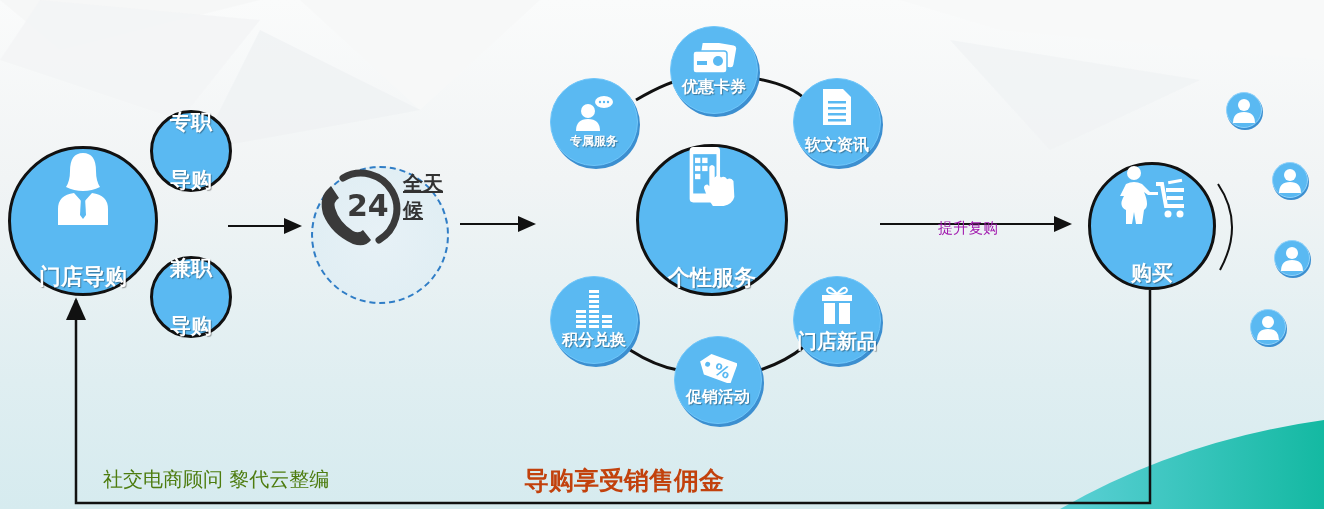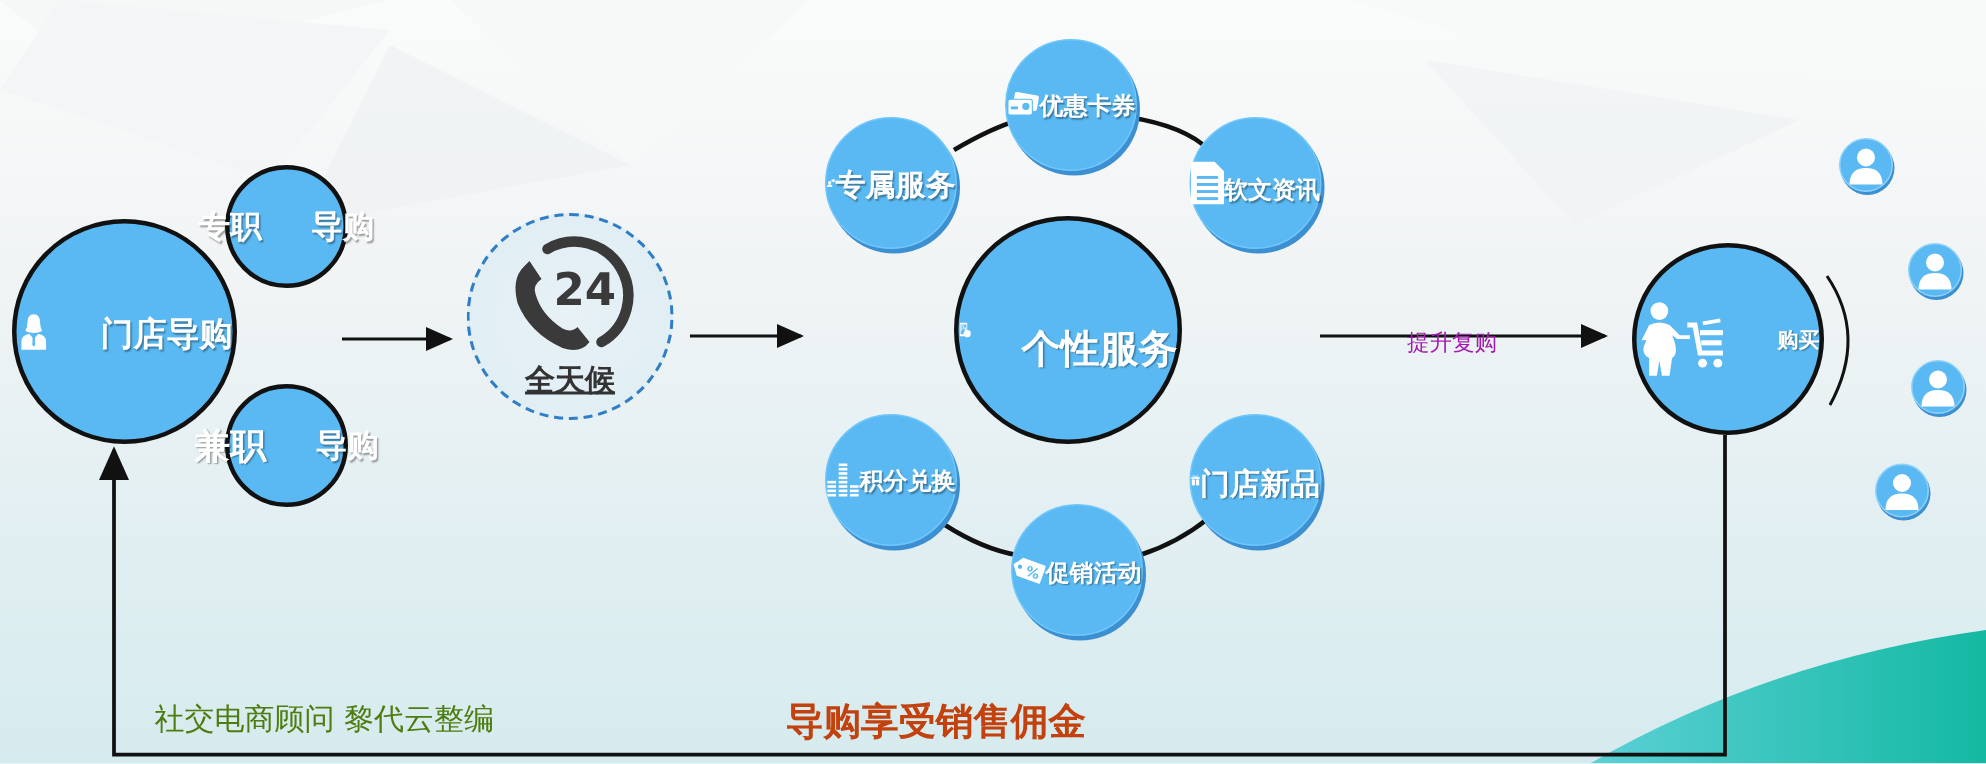--- a/index.html
+++ b/index.html
@@ -6,38 +6,38 @@
   body {
     width: 1324px; height: 509px; overflow: hidden; position: relative;
     font-family: "DejaVu Sans", "Liberation Sans", sans-serif;
     background: linear-gradient(180deg, #fafbfb 0%, #f1f4f5 35%, #dfeef1 75%, #d6ebef 100%);
   }
   .bgpoly { position: absolute; inset: 0; pointer-events: none; }
   .teal { position: absolute; inset: 0; pointer-events: none; }
   .lines { position: absolute; inset: 0; }
   .node {
     position: absolute; border-radius: 50%; box-sizing: border-box;
-    background: #5ab9f2; color: #fff; display: flex; flex-direction: row;
+    background: #5ab9f2; color: #fff; display: flex; flex-direction: column;
     align-items: center; justify-content: center; text-align: center;
     font-weight: bold;
   }
   .node.black { border: 3px solid #111; gap: 33px; }
   .node.soft { box-shadow: 2px 3px 0 #3c8fd0; border: 1px solid #6fc6fa; }
   .node .lbl { text-shadow: 1px 1px 1px rgba(0,0,0,0.35); white-space: nowrap; }
   .node svg { display: block; }
   .tag { position: absolute; font-size: 15px; color: #a21caf; margin-top: 25px; }
   .user-icon { position: absolute; width: 34px; height: 34px; border-radius: 50%;
     background: #5ab9f2; box-shadow: 1px 2px 0 #3c8fd0; border: 1px solid #8fd2fb; overflow: hidden; }
   .credit { position: absolute; left: 103px; top: 466px; font-family: "DejaVu Serif", "Liberation Serif", serif; font-size: 20px; color: #4d7c0f; }
   .bottom-title { position: absolute; left: 524px; top: 464px; font-size: 25px; font-weight: bold; color: #c2410c; }
   .allday {
-    position: absolute; left: 311px; top: 142px; width: 138px; height: 138px;
+    position: absolute; left: 311px; top: 166px; width: 138px; height: 138px;
     border-radius: 50%; border: 2px dashed #2f7dc6; box-sizing: border-box;
     background: radial-gradient(circle, #e7f1f6 0%, #deedf3 100%);
-    display: flex; flex-direction: column; align-items: center; justify-content: center;
+    display: flex; flex-direction: row; justify-content: center;
   }
   .allday .lbl { font-size: 20px; font-weight: bold; color: #333; margin-top: 2px; text-decoration: underline; }
 </style>
 </head>
 <body>
 
 <svg class="bgpoly" width="1324" height="509">
   <polygon points="0,0 260,0 60,50" fill="#f6f7f7"></polygon>
   <polygon points="40,0 260,20 180,120 0,60" fill="#f3f4f5" opacity="0.8"></polygon>
   <polygon points="300,0 540,0 420,110" fill="#f7f8f8"></polygon>
@@ -88,21 +88,21 @@
   </svg>
   <span class="lbl" style="font-size:22px;margin-top:4px;">门店导购</span>
 </div>
 
 <div class="node black" style="left:150px;top:110px;width:82px;height:82px;">
   <span class="lbl" style="font-size:21px;line-height:25px;">专职</span>
   <span class="lbl" style="font-size:21px;line-height:25px;">导购</span>
 </div>
 
 <div class="node black" style="left:150px;top:256px;width:82px;height:82px;">
-  <span class="lbl" style="font-size:24px;line-height:25px;">兼职</span>
+  <span class="lbl" style="font-size:21px;line-height:25px;">兼职</span>
   <span class="lbl" style="font-size:21px;line-height:25px;">导购</span>
 </div>
 
 <div class="allday">
   <div style="position:relative;width:90px;height:82px;">
     <svg width="90" height="82" viewBox="0 0 90 82">
       <path d="M30,10 A34,34 0 1 1 66,72" stroke="#3a3a3a" stroke-width="7" fill="none" stroke-linecap="round"></path>
       <path d="M14,22 Q6,30 10,46 Q18,66 40,76 Q52,80 58,72 L50,62 Q46,66 40,63 Q26,54 22,40 Q20,34 26,30 L18,18 Z" fill="#3a3a3a"></path>
     </svg>
     <span style="position:absolute;left:34px;top:20px;font-size:30px;font-weight:bold;color:#3a3a3a;font-family:'DejaVu Sans',sans-serif;">24</span>
@@ -114,21 +114,21 @@
   <svg width="62" height="66" viewBox="0 0 62 66">
     <rect x="6" y="0" width="34" height="62" rx="4" fill="#fff"></rect>
     <rect x="10" y="8" width="26" height="44" fill="#5ab9f2"></rect>
     <rect x="12" y="12" width="6" height="6" fill="#fff"></rect>
       <rect x="20" y="12" width="6" height="6" fill="#fff"></rect>
     <rect x="12" y="21" width="6" height="6" fill="#fff"></rect>
       <rect x="20" y="21" width="6" height="6" fill="#fff"></rect>
     <rect x="12" y="30" width="6" height="6" fill="#fff"></rect>
     <path d="M28,22 Q31,18 34,22 L34,34 Q38,30 41,34 Q45,32 48,36 Q52,34 55,38 L56,56 Q54,64 44,66 L32,66 Q26,58 22,46 Q22,42 26,42 L28,44 Z" fill="#fff"></path>
   </svg>
-  <span class="lbl" style="font-size:26px;margin-top:24px;">个性服务</span>
+  <span class="lbl" style="font-size:22px;margin-top:24px;">个性服务</span>
 </div>
 
 <div class="node soft" style="left:670px;top:26px;width:88px;height:88px;">
   <svg width="46" height="32" viewBox="0 0 46 32">
     <rect x="10" y="0" width="34" height="22" rx="3" fill="#fff" transform="rotate(10 27 11)"></rect>
     <rect x="2" y="8" width="34" height="22" rx="3" fill="#fff" stroke="#5ab9f2" stroke-width="1.5"></rect>
     <rect x="6" y="18" width="10" height="4" fill="#5ab9f2"></rect>
     <circle cx="27" cy="18" r="5" fill="#5ab9f2"></circle>
   </svg>
   <span class="lbl" style="font-size:16px;margin-top:2px;">优惠卡券</span>
@@ -136,21 +136,21 @@
 
 <div class="node soft" style="left:550px;top:78px;width:88px;height:88px;">
   <svg width="40" height="36" viewBox="0 0 40 36">
     <circle cx="14" cy="16" r="7" fill="#fff"></circle>
     <path d="M2,36 Q2,24 14,24 Q26,24 26,36 Z" fill="#fff"></path>
     <ellipse cx="30" cy="7" rx="9" ry="6" fill="#fff"></ellipse>
     <circle cx="26" cy="7" r="1.2" fill="#5ab9f2"></circle>
       <circle cx="30" cy="7" r="1.2" fill="#5ab9f2"></circle>
       <circle cx="34" cy="7" r="1.2" fill="#5ab9f2"></circle>
   </svg>
-  <span class="lbl" style="font-size:20px;margin-top:2px;">专属服务</span>
+  <span class="lbl" style="font-size:12px;margin-top:2px;">专属服务</span>
 </div>
 
 <div class="node soft" style="left:793px;top:78px;width:88px;height:88px;">
   <svg width="28" height="36" viewBox="0 0 28 36">
     <path d="M0,0 L20,0 L28,8 L28,36 L0,36 Z" fill="#fff"></path>
     <rect x="5" y="12" width="18" height="2.5" fill="#5ab9f2"></rect>
       <rect x="5" y="18" width="18" height="2.5" fill="#5ab9f2"></rect>
     <rect x="5" y="24" width="18" height="2.5" fill="#5ab9f2"></rect>
       <rect x="5" y="30" width="18" height="2.5" fill="#5ab9f2"></rect>
   </svg>
@@ -207,21 +207,21 @@
   <svg width="72" height="58" viewBox="0 0 72 58">
     <circle cx="18" cy="7" r="7" fill="#fff"></circle>
     <path d="M4,30 L10,18 Q18,14 26,18 L34,26 L42,26 L42,29 L32,29 L28,26 Q34,40 28,44 L26,58 L20,58 L18,46 L16,58 L10,58 L10,44 Q2,40 8,30 Z" fill="#fff"></path>
     <path d="M40,18 L46,18 L50,40 L68,40" stroke="#fff" stroke-width="4" fill="none"></path>
     <rect x="50" y="22" width="18" height="4" fill="#fff"></rect>
       <rect x="51" y="30" width="16" height="4" fill="#fff"></rect>
     <rect x="52" y="14" width="14" height="3" fill="#fff" transform="rotate(-10 59 15)"></rect>
     <circle cx="52" cy="48" r="3.5" fill="#fff"></circle>
       <circle cx="64" cy="48" r="3.5" fill="#fff"></circle>
   </svg>
-  <span class="lbl" style="font-size:14px;margin-top:2px;">购买</span>
+  <span class="lbl" style="font-size:21px;margin-top:2px;">购买</span>
 </div>
 
 <div class="user-icon" style="left:1226px;top:92px;">
   <svg width="34" height="34" viewBox="0 0 34 34">
       <circle cx="17" cy="12" r="6" fill="#fff"></circle>
       <path d="M6,30 Q6,19 17,19 Q28,19 28,30 Z" fill="#fff"></path>
     </svg>
 </div>
 <div class="user-icon" style="left:1272px;top:162px;">
   <svg width="34" height="34" viewBox="0 0 34 34">

